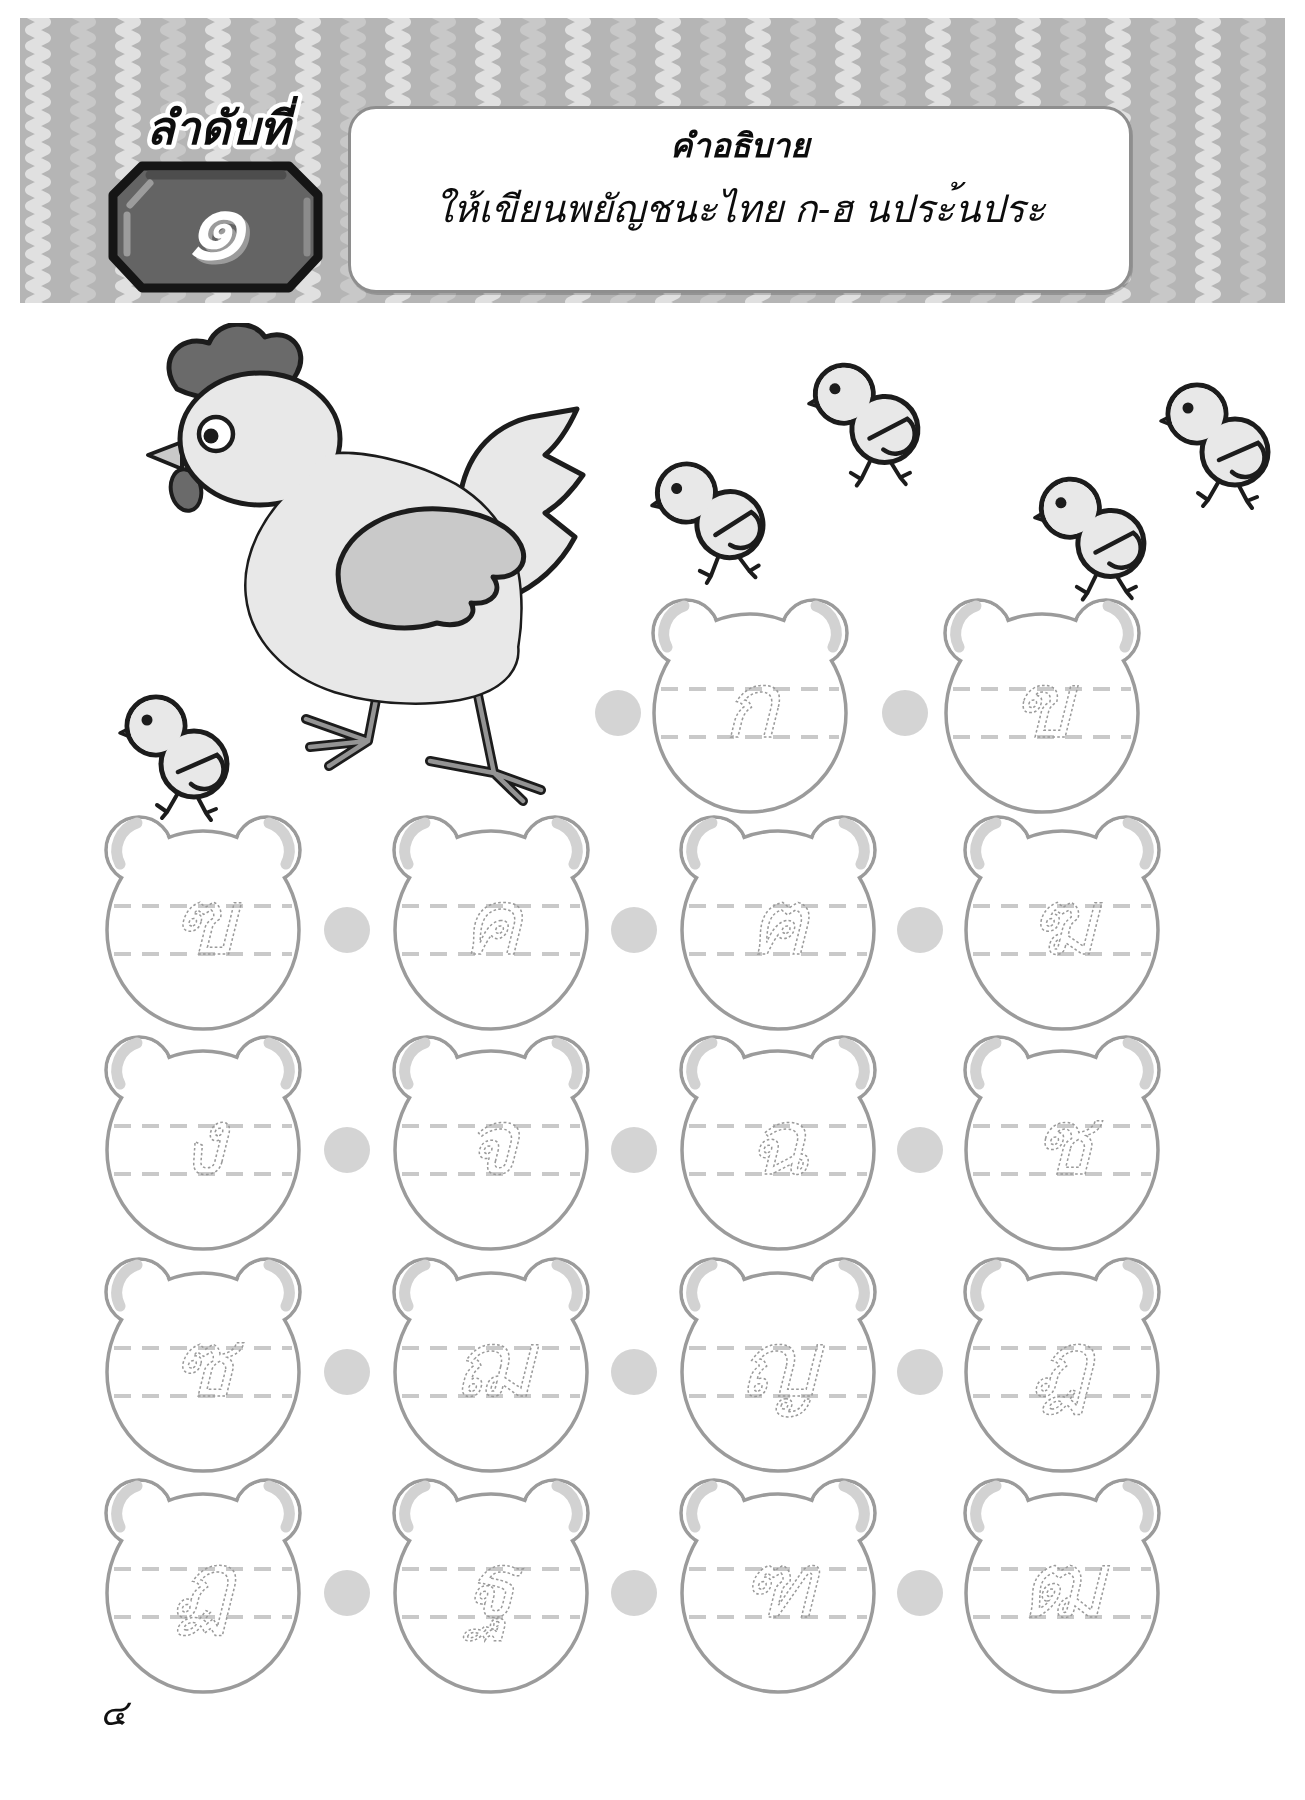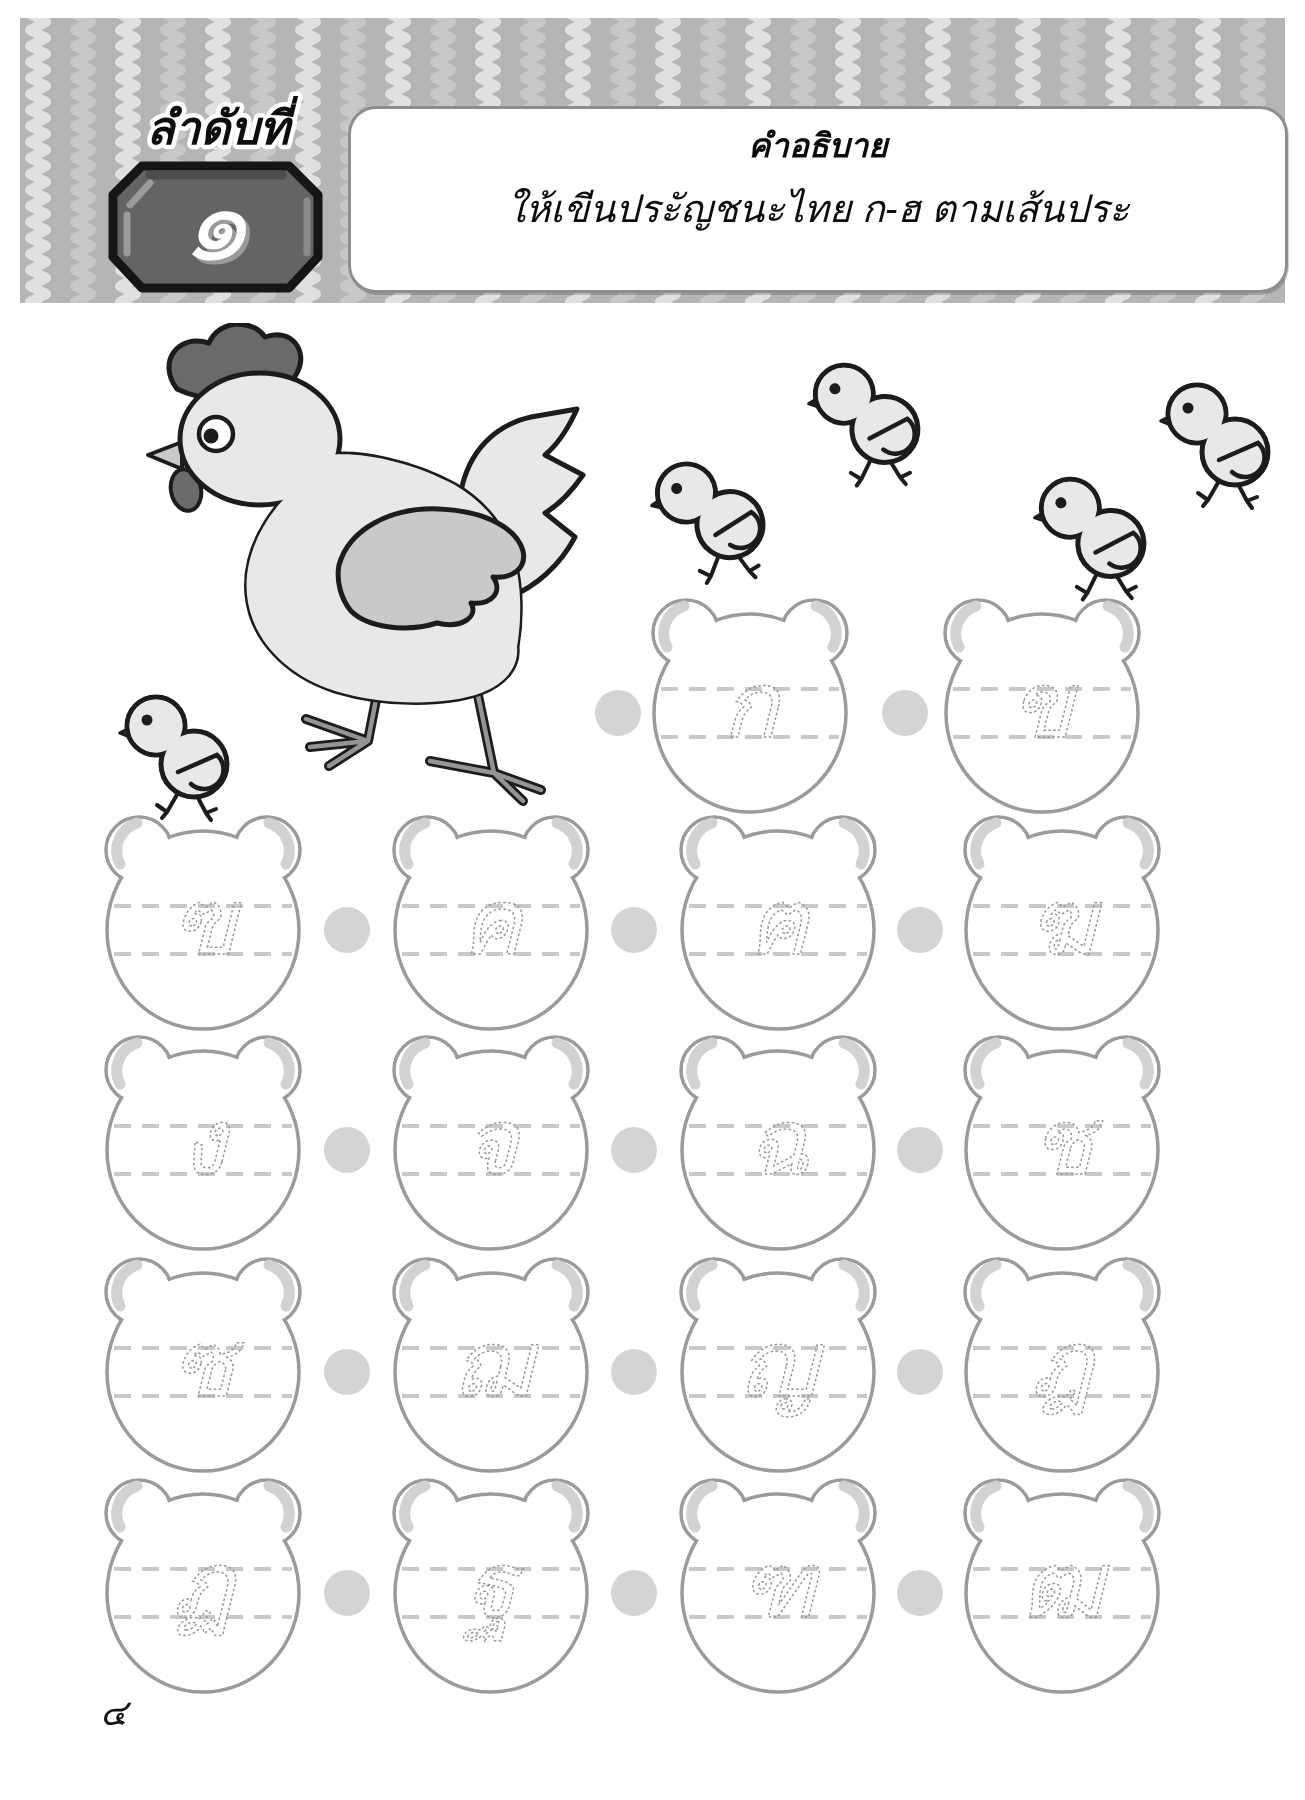--- a/index.html
+++ b/index.html
@@ -1,21 +1,21 @@
 <!DOCTYPE html>
 <html><head>
 <meta charset="utf-8">
 <style>
   html,body{margin:0;padding:0;background:#ffffff;}
   #page{position:relative;width:1305px;height:1800px;background:#ffffff;overflow:hidden;
         font-family:"Liberation Sans",sans-serif;font-style:italic;}
   .abs{position:absolute;}
   
   #band{left:20px;top:18px;width:1265px;height:285px;}
-  #desc-box{left:348px;top:106px;width:940px;height:187px;background:#ffffff;
+  #desc-box{left:348px;top:106px;width:784px;height:187px;background:#ffffff;
             border:3px solid #8e8e8e;border-radius:28px;box-shadow:1px 2px 0 rgba(0,0,0,.18);
             text-align:center;box-sizing:border-box;}
   #desc-title{margin-top:18px;font-size:33px;font-weight:bold;color:#0c0c0c;line-height:1.15;}
   #desc-text{margin-top:22px;font-size:38px;color:#0c0c0c;line-height:1.2;}
   
   .dot-sep{background:#d4d4d4;border-radius:50%;width:46px;height:46px;}
   .bear-cell svg{display:block;}
   #page-num{left:100px;top:1684px;font-size:36px;color:#111;}
   svg text{font-family:"Liberation Sans",sans-serif;}
 </style>
@@ -44,21 +44,21 @@
     <path d="M42,14 L174,14" stroke="#4d4d4d" stroke-width="9" stroke-linecap="round"></path>
     <path d="M22,44 L42,22" stroke="#9c9c9c" stroke-width="7" stroke-linecap="round"></path>
     <path d="M19,54 L19,92" stroke="#9c9c9c" stroke-width="7" stroke-linecap="round"></path>
     <path d="M199,40 L199,92" stroke="#8b8b8b" stroke-width="7" stroke-linecap="round"></path>
     <text x="111" y="103" text-anchor="middle" font-size="108" fill="#9b9b9b">๑</text>
     <text x="107" y="99" text-anchor="middle" font-size="108" fill="#ffffff">๑</text>
   </svg>
 
   <div id="desc-box" class="abs">
     <div id="desc-title">คำอธิบาย</div>
-    <div id="desc-text">ให้เขีนประัญชนะไทย ก-ฮ ตามเส้นประ</div>
+    <div id="desc-text">ให้เขียนพยัญชนะไทย ก-ฮ นประ้นประ</div>
   </div>
 
   <svg class="abs" style="left:143px;top:323px;" width="450" height="495" viewBox="0 0 450 495">
 
     <path d="M318,168 C326,128 352,102 388,94 L434,86 C424,108 414,122 402,132 L440,152 C426,172 414,183 402,190 L432,214 C416,244 390,266 358,278 C340,284 326,280 318,272 Z" fill="#e8e8e8" stroke="#1c1c1c" stroke-width="5" stroke-linejoin="round"></path>
 
     <path d="M34,66 C14,40 34,10 66,20 C76,-4 110,-4 122,14 C148,4 166,28 154,50 C148,62 136,68 126,66 C96,80 58,78 34,66 Z" fill="#6a6a6a" stroke="#1c1c1c" stroke-width="5" stroke-linejoin="round"></path>
 
     <polygon points="5,132 39,119 39,146" fill="#c9c9c9" stroke="#1c1c1c" stroke-width="4" stroke-linejoin="round"></polygon>
 

